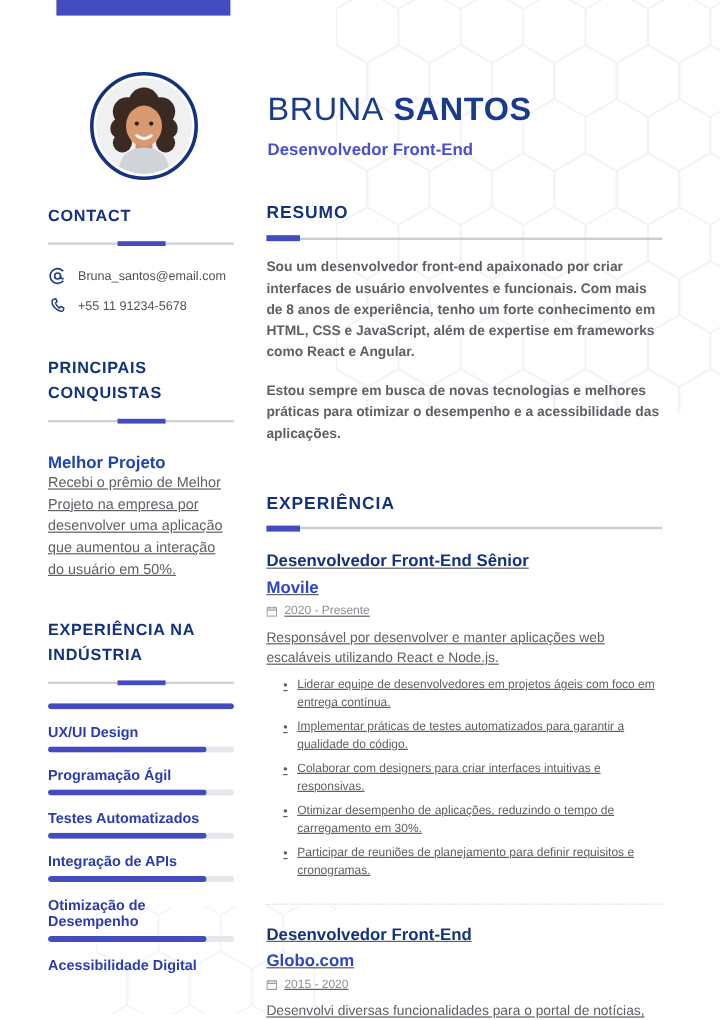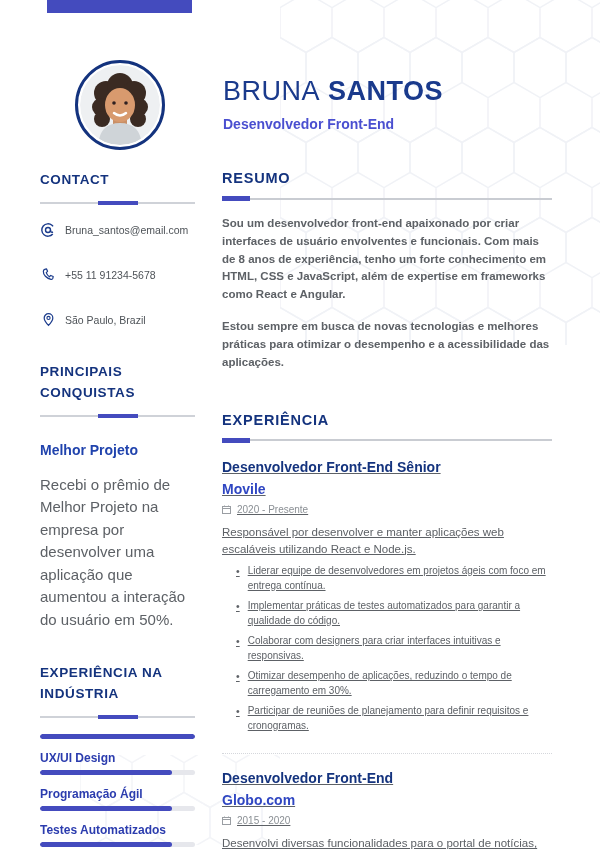--- a/index.html
+++ b/index.html
@@ -41,29 +41,29 @@
 
   
   .divider-center { position:relative; height:4px; margin-top:10px; }
   .divider-center .track { position:absolute; top:1px; left:0; right:0; height:2px; background:#cfd2d8; }
   .divider-center .seg { position:absolute; top:0; left:50%; transform:translateX(-50%); width:40px; height:4px; background:#444bbe; }
   .divider-left { display:flex; align-items:center; margin-top:10px; height:5px; }
   .divider-left .seg { width:28px; height:5px; background:#444bbe; }
   .divider-left .track { flex:1; height:2px; background:#c9ccd2; }
 
   
-  .contact-list { margin-top:17px; display:flex; flex-direction:column; gap:29px; }
+  .contact-list { margin-top:17px; display:flex; flex-direction:column; gap:9px; }
   .contact-item { display:flex; align-items:center; gap:9px; }
   .contact-item .cicon { width:16px; height:16px; flex:0 0 16px; display:flex; align-items:center; justify-content:center; color:#1c3c8c; }
   .contact-item .ctext { font-size:10.5px; color:#4e5358; }
 
   
   .achievements { margin-top:34px; }
   .ach-title { margin-top:24px; font-size:14px; font-weight:800; color:#2043ad; }
-  .ach-body { margin-top:16px; font-size:15px; line-height:1.5; color:#5d6166; }
+  .ach-body { margin-top:0; font-size:12px; line-height:1.5; color:#5d6166;text-decoration:underline; }
 
   
   .industry { margin-top:32px; }
   .skills { margin-top:15px; }
   .skill { margin-bottom:12px; }
   .skill-label { font-size:12px; font-weight:800; color:#2b3cae; margin-bottom:5px; }
   .skill-track { height:5px; background:#e6e7ec; border-radius:3px; overflow:hidden; }
   .skill-fill { height:5px; background:#444bbe; border-radius:3px; }
 
   
@@ -162,29 +162,20 @@
             <span class="ctext">Bruna_santos@email.com</span>
           </div>
           <div class="contact-item">
             <span class="cicon">
               <svg viewBox="0 0 16 16" width="15" height="15">
                   <path d="M4 2.5 L5.8 2 L7 4.6 L5.6 6 q.8 2.6 3.4 4.4 L10.4 9 L13 10.2 L12.6 12.2 q-.4 1.3 -2 1 q-3.5-.7 -5.9-3.3 Q2.3 7.4 2.5 4.5 q.2-1.6 1.5-2 Z" fill="none" stroke="currentColor" stroke-width="1.3" stroke-linejoin="round"></path>
                 </svg>
             </span>
             <span class="ctext">+55 11 91234-5678</span>
           </div>
-          <div class="contact-item">
-            <span class="cicon">
-              <svg viewBox="0 0 16 16" width="15" height="15">
-                  <path d="M8 1.8 a4.6 4.6 0 0 1 4.6 4.6 C12.6 9.6 8 14.2 8 14.2 S3.4 9.6 3.4 6.4 A4.6 4.6 0 0 1 8 1.8 Z" fill="none" stroke="currentColor" stroke-width="1.3"></path>
-                  <circle cx="8" cy="6.3" r="1.7" fill="none" stroke="currentColor" stroke-width="1.2"></circle>
-                </svg>
-            </span>
-            <span class="ctext">São Paulo, Brazil</span>
-          </div>
         </div>
       </div>
 
       <div class="achievements">
         <div class="side-heading">PRINCIPAIS CONQUISTAS</div>
         <div class="divider-center">
             <div class="track"></div>
             <div class="seg"></div>
           </div>
         <div>

